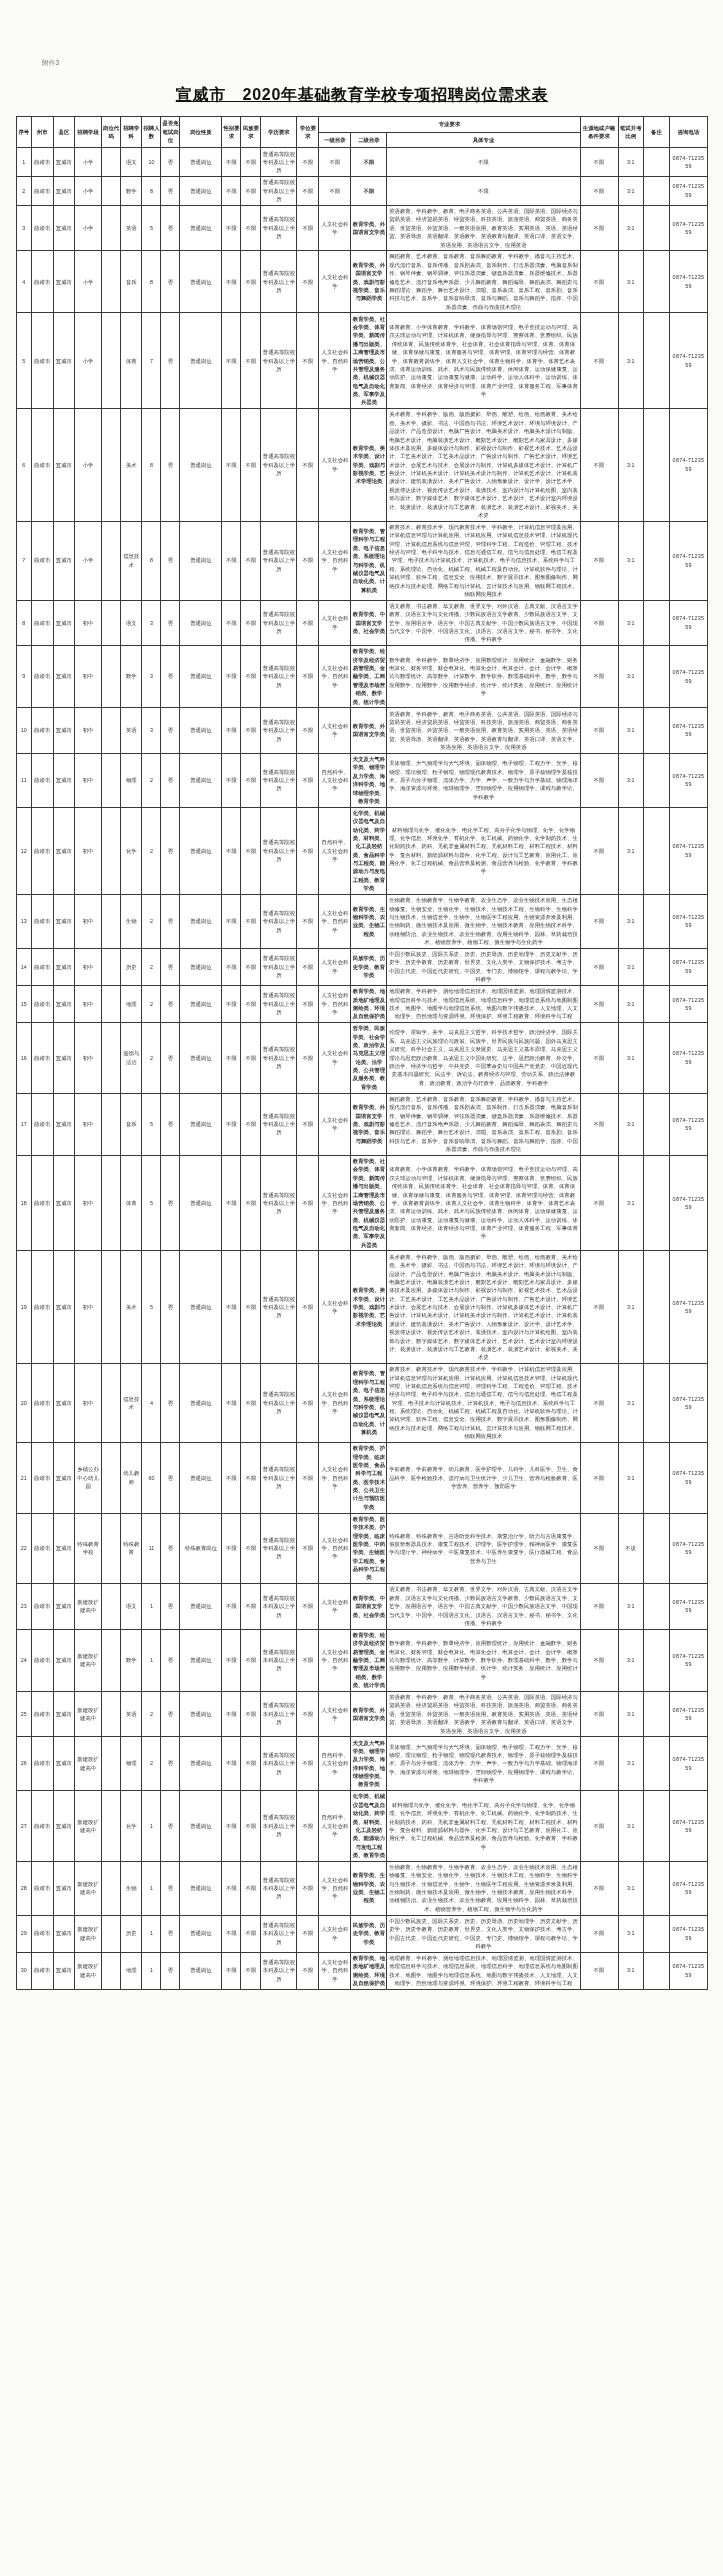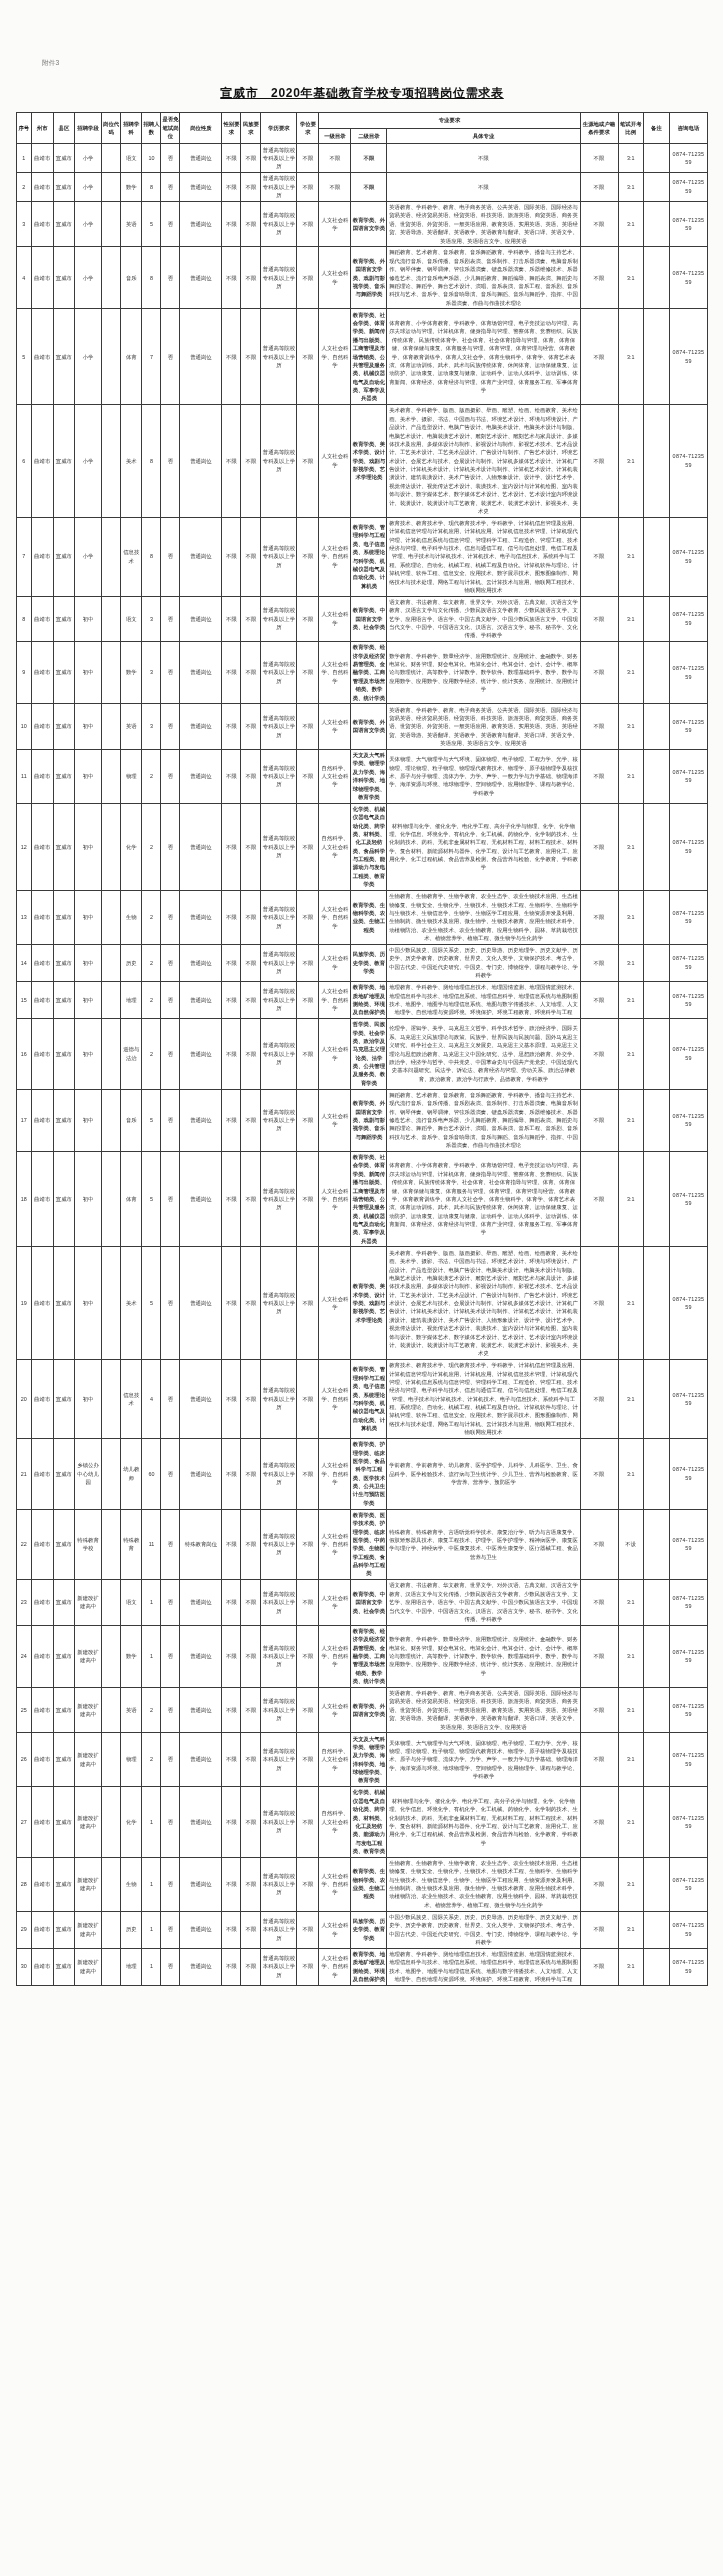--- a/index.html
+++ b/index.html
@@ -4,21 +4,21 @@
 <style>
   html,body{margin:0;padding:0;}
   body{
     width:724px;min-height:2576px;background:#fbfbfa;
     font-family:"Liberation Sans","DejaVu Sans",sans-serif;
     color:#2b2b2b;
   }
   .page{padding-top:59px;}
   .attachment{margin-left:42px;font-size:6.7px;color:#777;margin-bottom:17.4px;}
   .title{
-    text-align:center;font-size:12px;font-weight:bold;color:#111;
+    text-align:center;font-size:16px;font-weight:bold;color:#111;
     text-decoration:underline;letter-spacing:0.7px;margin-bottom:9.4px;
   }
   table.req{
     border-collapse:collapse;table-layout:fixed;
     margin:0 auto 20px auto;width:689px;background:#fff;
   }
   table.req th,table.req td{
     border:0.7px solid #3a3a3a;
     font-size:5.4px;line-height:1.55;
     text-align:center;vertical-align:middle;

